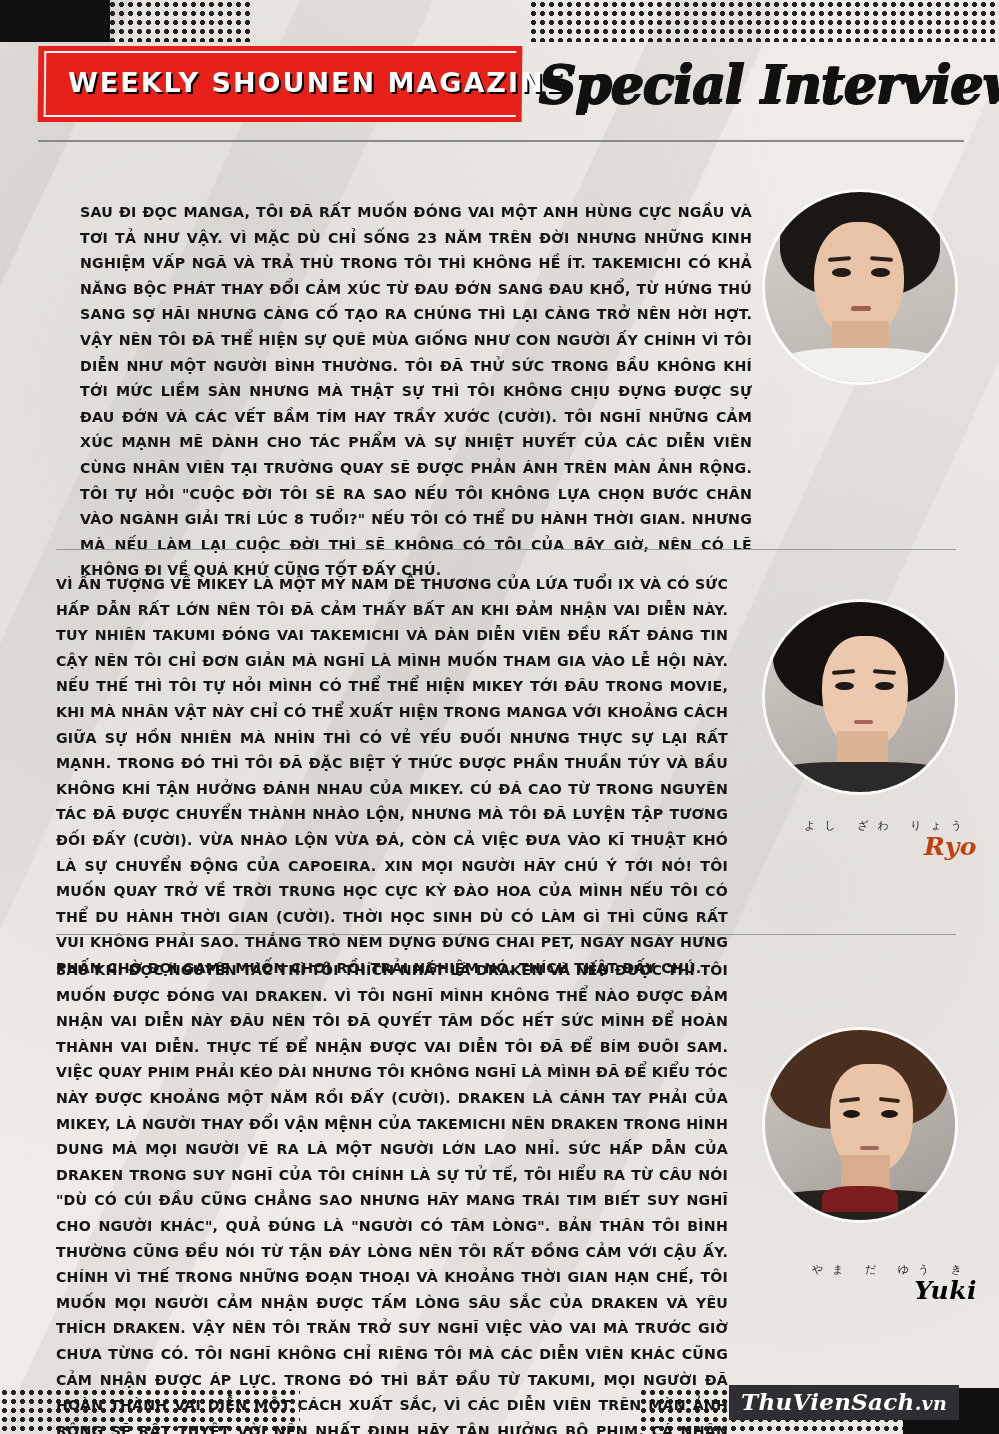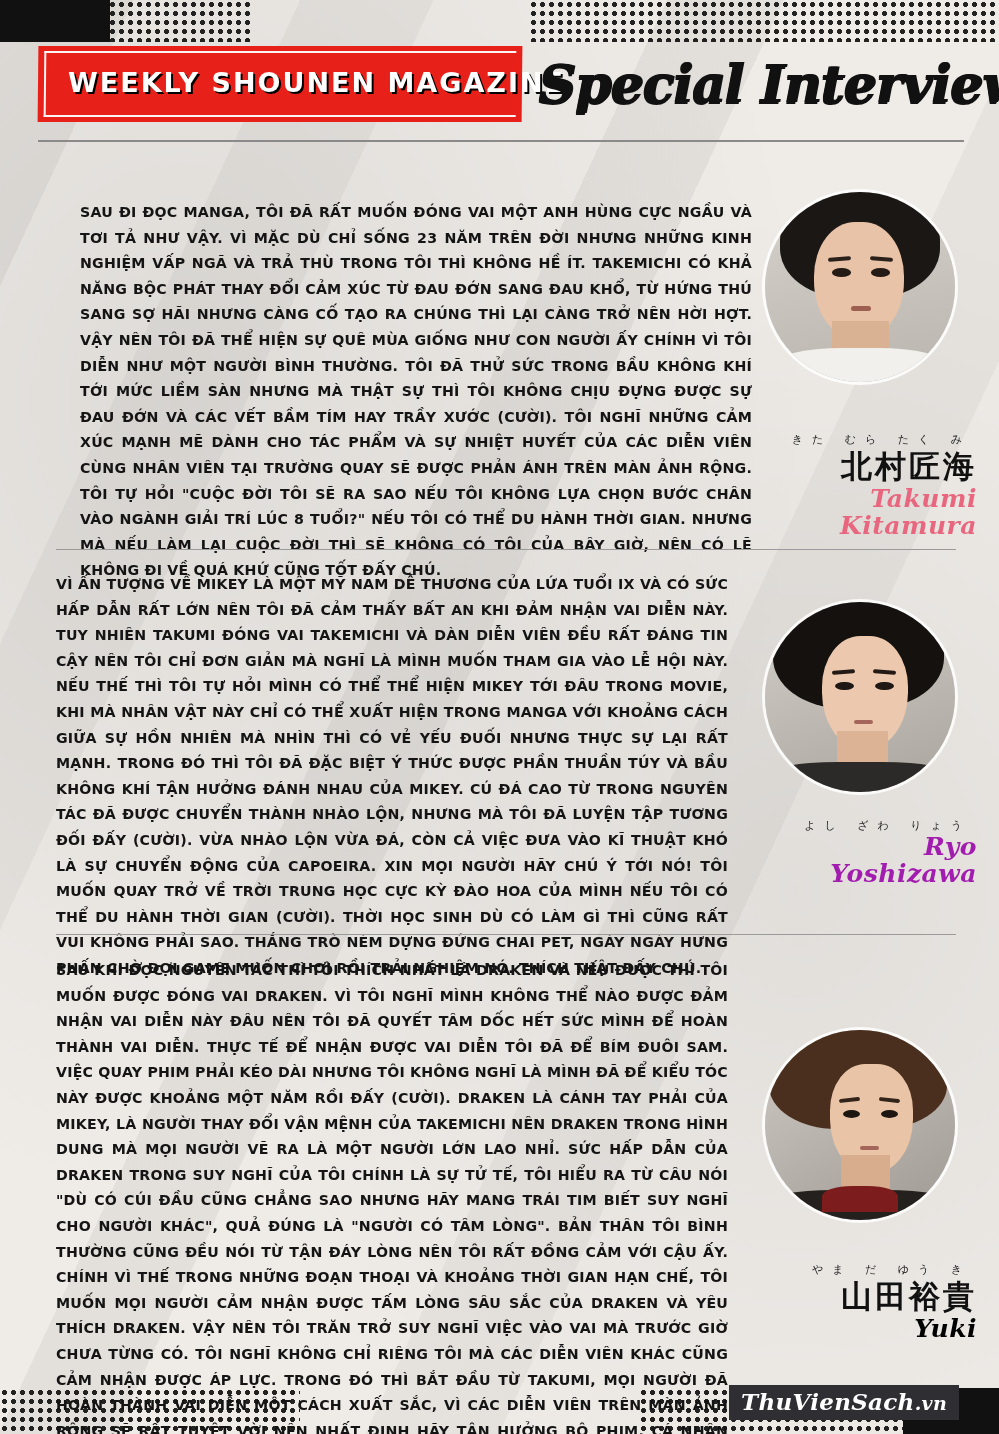--- a/index.html
+++ b/index.html
@@ -220,21 +220,21 @@
     line-height: 27px;
     letter-spacing: 0.5px;
     white-space: nowrap;
   }
   .romaji .l1 { display:block; }
   .romaji .l2 { display:block; }
 
   .np1 { right: 22px; top: 432px; }
   .np1 .romaji { color: #e8677e; }
   .np2 { right: 22px; top: 818px; }
-  .np2 .romaji { color: #a21caf; }
+  .np2 .romaji { color: #c2410c; }
   .np3 { right: 22px; top: 1262px; }
   .np3 .romaji { color: #000000; }
 
   
   .watermark {
     position: absolute;
     right: 40px;
     bottom: 14px;
     background: #2f2f33;
     color: #ffffff;
@@ -278,28 +278,20 @@
     <div class="face"></div>
     <div class="neck"></div>
     <div class="shirt"></div>
     <div class="brow browL"></div>
       <div class="brow browR"></div>
     <div class="eyeL"></div>
       <div class="eyeR"></div>
     <div class="mouth"></div>
   </div>
 
-  <div class="nameplate np1">
-    <div class="furigana">きた むら たく み</div>
-    <div class="kanji">北村匠海</div>
-    <div class="romaji">
-      <span class="l1">Takumi</span>
-      <span class="l2">Kitamura</span>
-    </div>
-  </div>
 
   <div class="section-rule" style="top:549px;"></div>
 
   <div class="section" style="top:572px;">
     <div class="body-text">VÌ ẤN TƯỢNG VỀ MIKEY LÀ MỘT MỸ NAM DỄ THƯƠNG CỦA LỨA TUỔI IX VÀ CÓ SỨC HẤP DẪN RẤT LỚN NÊN TÔI ĐÃ CẢM THẤY BẤT AN KHI ĐẢM NHẬN VAI DIỄN NÀY. TUY NHIÊN TAKUMI ĐÓNG VAI TAKEMICHI VÀ DÀN DIỄN VIÊN ĐỀU RẤT ĐÁNG TIN CẬY NÊN TÔI CHỈ ĐƠN GIẢN MÀ NGHĨ LÀ MÌNH MUỐN THAM GIA VÀO LỄ HỘI NÀY. NẾU THẾ THÌ TÔI TỰ HỎI MÌNH CÓ THỂ THỂ HIỆN MIKEY TỚI ĐÂU TRONG MOVIE, KHI MÀ NHÂN VẬT NÀY CHỈ CÓ THỂ XUẤT HIỆN TRONG MANGA VỚI KHOẢNG CÁCH GIỮA SỰ HỒN NHIÊN MÀ NHÌN THÌ CÓ VẺ YẾU ĐUỐI NHƯNG THỰC SỰ LẠI RẤT MẠNH. TRONG ĐÓ THÌ TÔI ĐÃ ĐẶC BIỆT Ý THỨC ĐƯỢC PHẦN THUẦN TÚY VÀ BẦU KHÔNG KHÍ TẬN HƯỞNG ĐÁNH NHAU CỦA MIKEY. CÚ ĐÁ CAO TỪ TRONG NGUYÊN TÁC ĐÃ ĐƯỢC CHUYỂN THÀNH NHÀO LỘN, NHƯNG MÀ TÔI ĐÃ LUYỆN TẬP TƯƠNG ĐỐI ĐẤY (CƯỜI). VỪA NHÀO LỘN VỪA ĐÁ, CÒN CẢ VIỆC ĐƯA VÀO KĨ THUẬT KHÓ LÀ SỰ CHUYỂN ĐỘNG CỦA CAPOEIRA. XIN MỌI NGƯỜI HÃY CHÚ Ý TỚI NÓ! TÔI MUỐN QUAY TRỞ VỀ TRỜI TRUNG HỌC CỰC KỲ ĐÀO HOA CỦA MÌNH NẾU TÔI CÓ THỂ DU HÀNH THỜI GIAN (CƯỜI). THỜI HỌC SINH DÙ CÓ LÀM GÌ THÌ CŨNG RẤT VUI KHÔNG PHẢI SAO. THẮNG TRÒ NÉM DỰNG ĐỨNG CHAI PET, NGÀY NGÀY HƯNG PHẤN CHỜ ĐỢI GAME MUỐN CHƠI RỒI TRẢI NGHIỆM NÓ. THÍCH THẬT ĐẤY CHÚ.</div>
   </div>
 
   <div class="portrait p2">
     <div class="bg"></div>
     <div class="hair"></div>
@@ -310,21 +302,20 @@
       <div class="brow browR"></div>
     <div class="eyeL"></div>
       <div class="eyeR"></div>
     <div class="mouth"></div>
   </div>
 
   <div class="nameplate np2">
     <div class="furigana">よし ざわ りょう</div>
     <div class="romaji">
       <span class="l1">Ryo</span>
-      <span class="l2">Yoshizawa</span>
     </div>
   </div>
 
   <div class="section-rule" style="top:934px;"></div>
 
   <div class="section" style="top:958px;">
     <div class="body-text">SAU KHI ĐỌC NGUYÊN TÁC THÌ TÔI THÍCH NHẤT LÀ DRAKEN VÀ NẾU ĐƯỢC THÌ TÔI MUỐN ĐƯỢC ĐÓNG VAI DRAKEN. VÌ TÔI NGHĨ MÌNH KHÔNG THỂ NÀO ĐƯỢC ĐẢM NHẬN VAI DIỄN NÀY ĐÂU NÊN TÔI ĐÃ QUYẾT TÂM DỐC HẾT SỨC MÌNH ĐỂ HOÀN THÀNH VAI DIỄN. THỰC TẾ ĐỂ NHẬN ĐƯỢC VAI DIỄN TÔI ĐÃ ĐỂ BÍM ĐUÔI SAM. VIỆC QUAY PHIM PHẢI KÉO DÀI NHƯNG TÔI KHÔNG NGHĨ LÀ MÌNH ĐÃ ĐỂ KIỂU TÓC NÀY ĐƯỢC KHOẢNG MỘT NĂM RỒI ĐẤY (CƯỜI). DRAKEN LÀ CÁNH TAY PHẢI CỦA MIKEY, LÀ NGƯỜI THAY ĐỔI VẬN MỆNH CỦA TAKEMICHI NÊN DRAKEN TRONG HÌNH DUNG MÀ MỌI NGƯỜI VẼ RA LÀ MỘT NGƯỜI LỚN LAO NHỈ. SỨC HẤP DẪN CỦA DRAKEN TRONG SUY NGHĨ CỦA TÔI CHÍNH LÀ SỰ TỬ TẾ, TÔI HIỂU RA TỪ CÂU NÓI "DÙ CÓ CÚI ĐẦU CŨNG CHẲNG SAO NHƯNG HÃY MANG TRÁI TIM BIẾT SUY NGHĨ CHO NGƯỜI KHÁC", QUẢ ĐÚNG LÀ "NGƯỜI CÓ TÂM LÒNG". BẢN THÂN TÔI BÌNH THƯỜNG CŨNG ĐỀU NÓI TỪ TẬN ĐÁY LÒNG NÊN TÔI RẤT ĐỒNG CẢM VỚI CẬU ẤY. CHÍNH VÌ THẾ TRONG NHỮNG ĐOẠN THOẠI VÀ KHOẢNG THỜI GIAN HẠN CHẾ, TÔI MUỐN MỌI NGƯỜI CẢM NHẬN ĐƯỢC TẤM LÒNG SÂU SẮC CỦA DRAKEN VÀ YÊU THÍCH DRAKEN. VẬY NÊN TÔI TRĂN TRỞ SUY NGHĨ VIỆC VÀO VAI MÀ TRƯỚC GIỜ CHƯA TỪNG CÓ. TÔI NGHĨ KHÔNG CHỈ RIÊNG TÔI MÀ CÁC DIỄN VIÊN KHÁC CŨNG CẢM NHẬN ĐƯỢC ÁP LỰC. TRONG ĐÓ THÌ BẮT ĐẦU TỪ TAKUMI, MỌI NGƯỜI ĐÃ HOÀN THÀNH VAI DIỄN MỘT CÁCH XUẤT SẮC, VÌ CÁC DIỄN VIÊN TRÊN MÀN ẢNH RỘNG SẼ RẤT TUYỆT VỜI NÊN NHẤT ĐỊNH HÃY TẬN HƯỞNG BỘ PHIM. CÁ NHÂN TÔI THÌ KHÔNG MUỐN DU HÀNH THỜI GIAN. CUỘC SỐNG CỦA TÔI CHO TỚI GIỜ TOÀN LÀ ĐAU KHỔ NÊN TÔI KHÔNG MUỐN NẾM TRẢI NÓ THÊM MỘT LẦN NỮA ĐÂU (CƯỜI). NHƯNG MÀ DÙ CÓ ĐƯỢC LÀM LẠI THÌ TÔI CŨNG SẼ LÀM DIỄN VIÊN.</div>
   </div>
 
   <div class="portrait p3">
@@ -336,21 +327,20 @@
     <div class="collar"></div>
     <div class="brow browL"></div>
       <div class="brow browR"></div>
     <div class="eyeL"></div>
       <div class="eyeR"></div>
     <div class="mouth"></div>
   </div>
 
   <div class="nameplate np3">
     <div class="furigana">やま だ ゆう き</div>
-    <div class="kanji">山田裕貴</div>
     <div class="romaji">
       <span class="l1">Yuki</span>
     </div>
   </div>
 
   <div class="watermark">
     <span>ThuVienSach</span><span class="dotcom">.vn</span>
   </div>
 </div>
 

